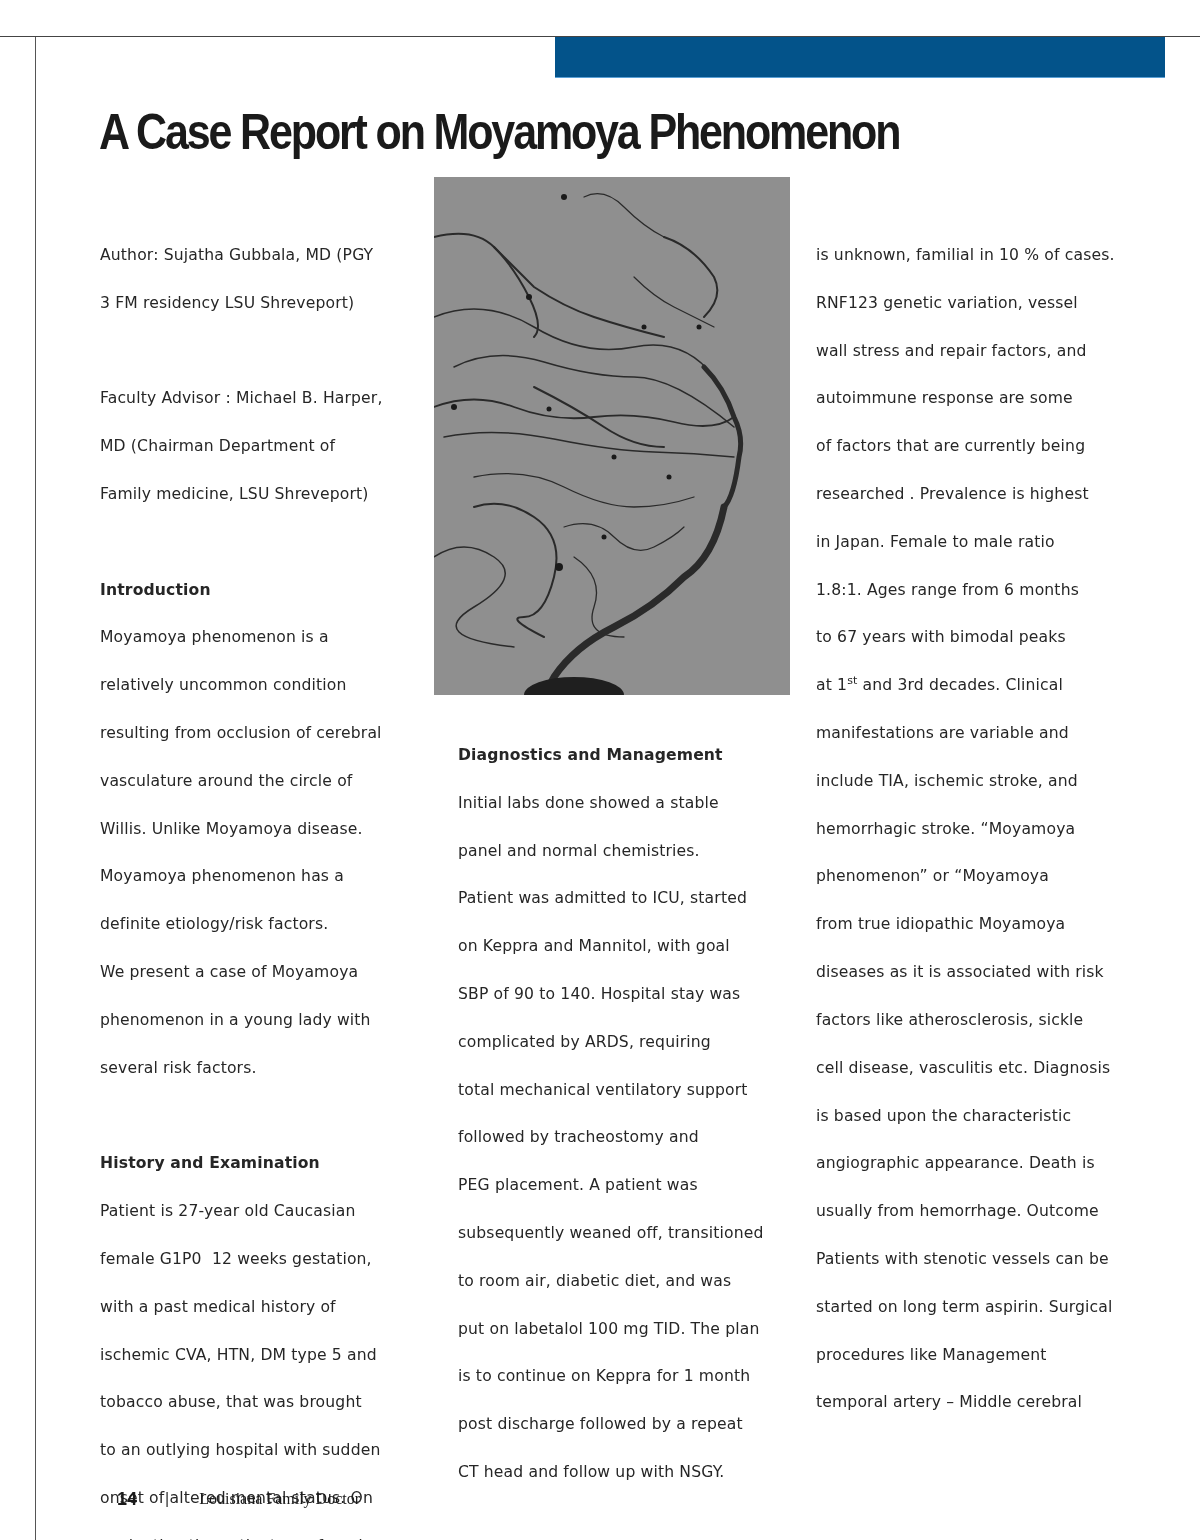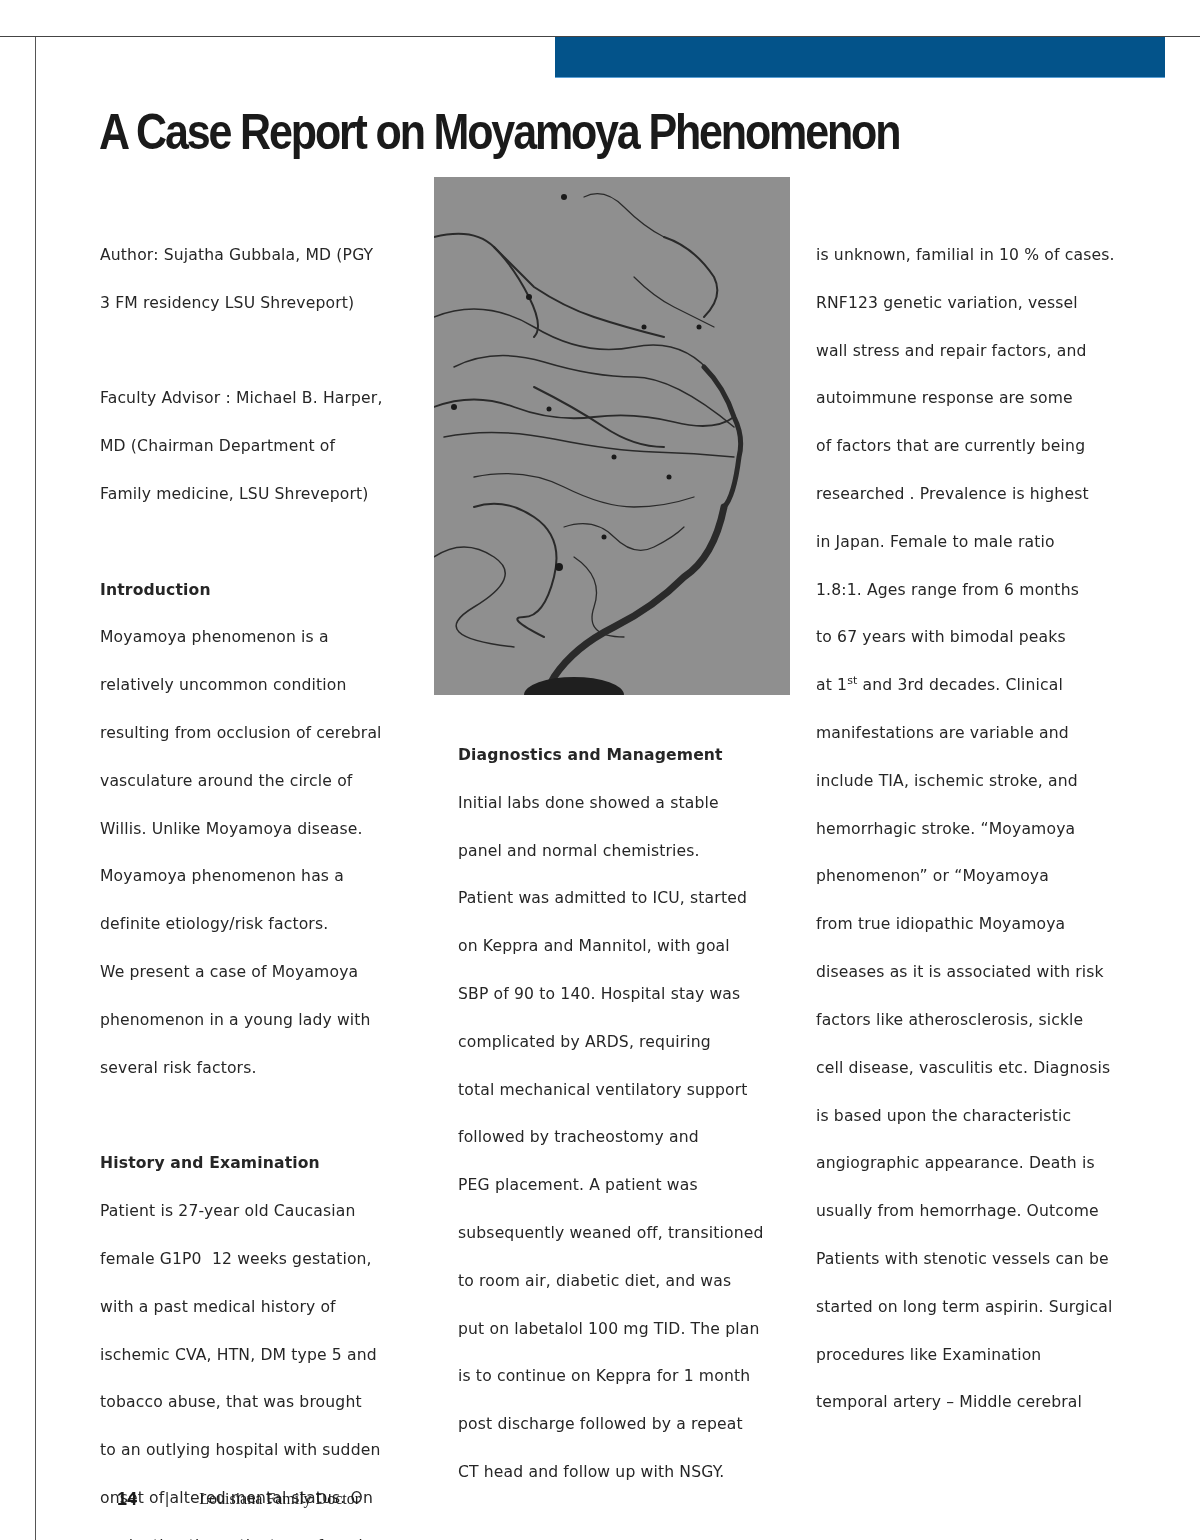--- a/index.html
+++ b/index.html
@@ -219,21 +219,21 @@
   <p>phenomenon” or “Moyamoya</p>
   <p>from true idiopathic Moyamoya</p>
   <p>diseases as it is associated with risk</p>
   <p>factors like atherosclerosis, sickle</p>
   <p>cell disease, vasculitis etc. Diagnosis</p>
   <p>is based upon the characteristic</p>
   <p>angiographic appearance. Death is</p>
   <p>usually from hemorrhage. Outcome</p>
   <p>Patients with stenotic vessels can be</p>
   <p>started on long term aspirin. Surgical</p>
-  <p>procedures like Examination</p>
+  <p>procedures like Management</p>
   <p>temporal artery – Middle cerebral</p>
   
   
   
   
   
   
   
   
   

